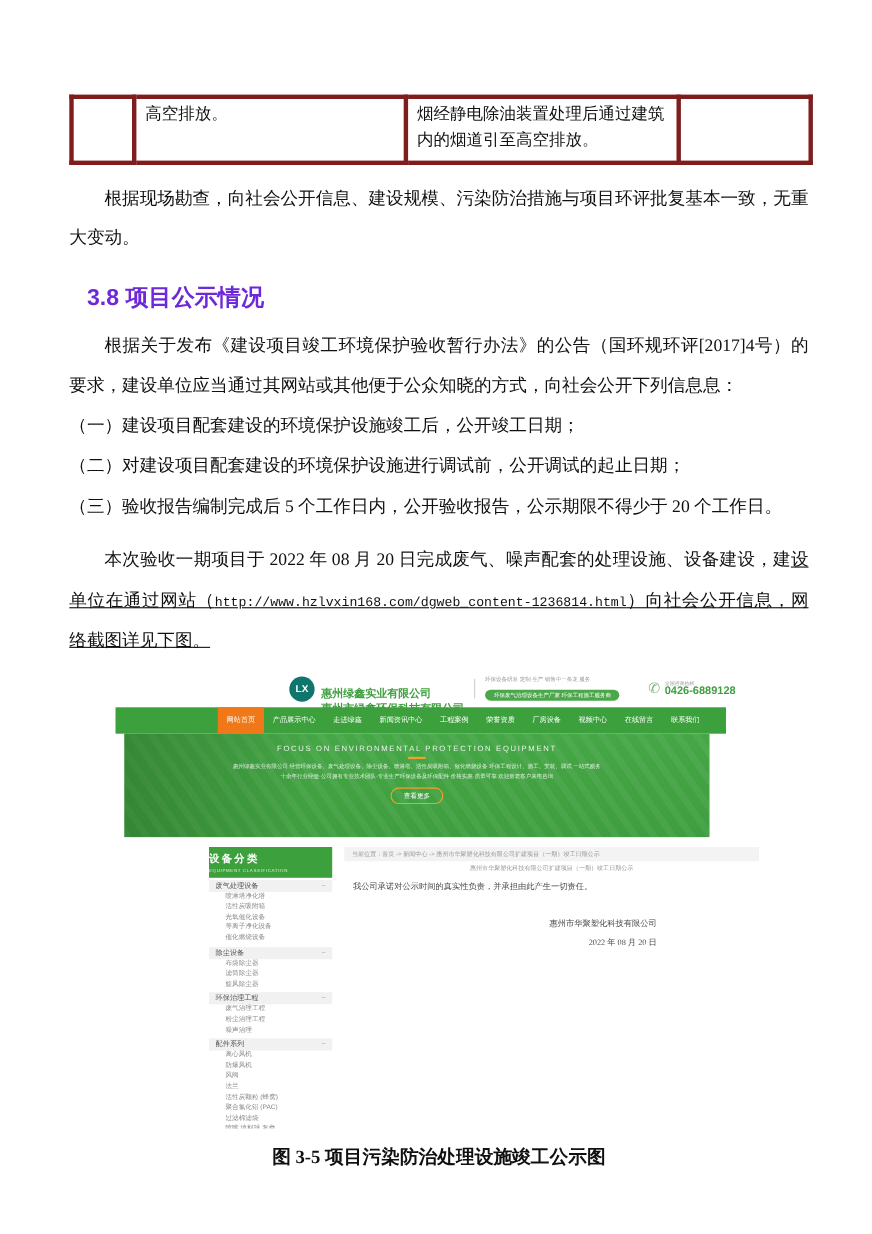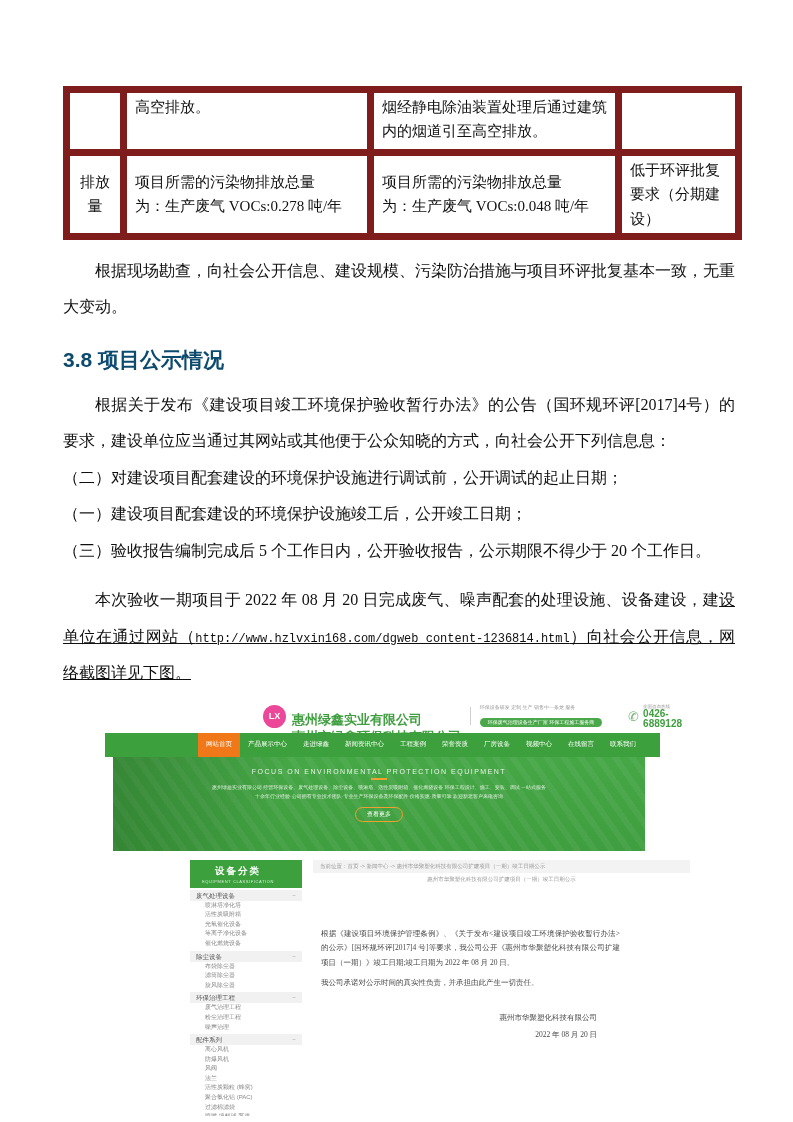--- a/index.html
+++ b/index.html
@@ -4,40 +4,40 @@
 <style>
   html,body{margin:0;padding:0;}
   body{
     width:793px;height:1122px;background:#ffffff;overflow:hidden;
     font-family:"Liberation Serif","DejaVu Serif",serif;color:#101010;
   }
   .page{padding:86px 58px 0 63px;}
 
   
   table.spec{border-collapse:collapse;width:672px;border:2px solid #000;font-size:15px;line-height:1.62;table-layout:fixed;}
-  table.spec td{border:7px solid #7f1d1d;padding:2px 8px;vertical-align:middle;}
+  table.spec td{border:4px solid #7f1d1d;padding:2px 8px;vertical-align:middle;}
   table.spec tr.r0 td{vertical-align:top;height:52px;}
   table.spec tr.r1 td{height:48px;}
   td.cc{text-align:center;}
   .prewrap{white-space:pre-line;}
 
   
   .para{font-size:16px;line-height:2.28;text-align:justify;margin:13px 0 0 0;}
   .indent{text-indent:2em;}
-  .heading{font-family:"Liberation Sans","DejaVu Sans",sans-serif;font-weight:bold;font-size:21px;margin:20px 0 6px 0;color:#0c4a6e;}
+  .heading{font-family:"Liberation Sans","DejaVu Sans",sans-serif;font-weight:bold;font-size:21px;margin:20px 0 6px 16px;color:#6d28d9;}
   .litem{font-size:16px;line-height:2.28;margin:0;}
   .u{text-decoration:underline;}
   .url{font-family:"Liberation Mono","DejaVu Sans Mono",monospace;font-size:12px;}
 
   
   .shot{width:585px;margin:8px 0 0 42px;font-family:"Liberation Sans","DejaVu Sans",sans-serif;background:#fff;}
   .shot-header{height:33px;display:flex;align-items:center;padding-left:158px;}
-  .logo{width:23px;height:23px;border-radius:50%;background:#ec4899;color:#fff;font-weight:bold;
+  .logo{width:23px;height:23px;border-radius:50%;background:#0f766e;color:#fff;font-weight:bold;
         font-size:9px;display:flex;align-items:center;justify-content:center;flex:none;}
-  .coname{margin-left:6px;color:#3f9f3f;font-weight:bold;font-size:13px;line-height:1.35;white-space:nowrap;margin-top:24px;}
+  .coname{margin-left:6px;color:#3f9f3f;font-weight:bold;font-size:10px;line-height:1.35;white-space:nowrap;margin-top:24px;}
   .hdr-div{width:1px;height:18px;background:#cfcfcf;margin:0 9px;}
   .tagline{font-size:5px;color:#9a9a9a;white-space:nowrap;}
   .pill{display:inline-block;background:#4aa84a;color:#fff;font-size:5px;border-radius:7px;padding:1.5px 8px;margin-top:2px;white-space:nowrap;}
   .phone{display:flex;align-items:center;margin-left:26px;}
   .phone-glyph{font-size:13px;color:#7ab87a;margin-right:4px;}
   .phone-label{font-size:4.5px;color:#9a9a9a;}
   .phone-num{font-size:10px;font-weight:bold;color:#3f9f3f;line-height:1;}
 
   .shot-nav{height:24px;background:#3ca13c;margin-right:30px;display:flex;align-items:stretch;padding-left:93px;}
   .nav-item{font-size:6.5px;color:#fff;padding:0 8px;display:flex;align-items:center;white-space:nowrap;}
@@ -49,21 +49,21 @@
       repeating-linear-gradient(55deg, rgba(255,255,255,.05) 0 6px, rgba(255,255,255,0) 6px 14px),
       linear-gradient(#46a746,#3f9e3f);}
   .hero-en{font-size:7px;letter-spacing:1.5px;opacity:.88;}
   .hero-title{font-size:15px;font-weight:bold;margin-top:3px;letter-spacing:1px;}
   .hero-bar{width:16px;height:2px;background:#f0a030;margin:3px auto 3px auto;}
   .hero-desc{font-size:5px;opacity:.82;line-height:1.9;padding:0 42px;white-space:nowrap;overflow:hidden;}
   .hero-btn{display:inline-block;margin-top:4px;border:1px solid #f0a030;border-radius:8px;font-size:6px;padding:2px 11px;color:#fff;}
 
   .shot-body{display:flex;padding:9px 0 0 85px;height:256px;overflow:hidden;}
   .side{width:112px;flex:none;}
-  .side-head{background:#3ca13c;color:#fff;text-align:center;padding:5px 16px 4px 0;}
+  .side-head{background:#3ca13c;color:#fff;text-align:left;padding:5px 16px 4px 0;}
   .side-title{font-size:9.5px;font-weight:bold;letter-spacing:2px;}
   .side-sub{font-size:4px;opacity:.8;letter-spacing:.6px;margin-top:1px;}
   .grp-h{background:#f1f1f1;color:#555;font-size:6.5px;height:11px;line-height:11px;padding:0 6px;display:flex;justify-content:space-between;margin-top:2px;}
   .grp-h .mins{color:#aaa;}
   .grp-i{font-size:6px;color:#8a8a8a;line-height:9.6px;padding-left:15px;white-space:nowrap;}
 
   .art{flex:1;padding-left:11px;min-width:0;}
   .crumb{background:#f3f3f3;font-size:5.5px;color:#999;padding:3px 7px;white-space:nowrap;overflow:hidden;}
   .art-title{text-align:center;font-size:5.5px;color:#999;margin-top:3px;}
   .art-p{font-family:"Liberation Serif","DejaVu Serif",serif;font-size:7.5px;line-height:1.95;color:#484848;
@@ -86,38 +86,30 @@
         <col style="width:248px">
         <col style="width:120px">
       </colgroup>
     <tbody>
         <tr class="r0">
       <td class="cc"></td>
       <td>高空排放。</td>
       <td>烟经静电除油装置处理后通过建筑内的烟道引至高空排放。</td>
       <td></td>
     </tr>
-    <tr class="r1">
-      <td class="cc">排放量</td>
-      <td class="prewrap">项目所需的污染物排放总量
-为：生产废气 VOCs:0.278 吨/年</td>
-      <td class="prewrap">项目所需的污染物排放总量
-为：生产废气 VOCs:0.048 吨/年</td>
-      <td>低于环评批复要求（分期建设）</td>
-    </tr>
   </tbody>
     </table>
 
   <p class="para indent">根据现场勘查，向社会公开信息、建设规模、污染防治措施与项目环评批复基本一致，无重大变动。</p>
 
   <div class="heading">3.8 项目公示情况</div>
 
   <p class="para indent">根据关于发布《建设项目竣工环境保护验收暂行办法》的公告（国环规环评[2017]4号）的要求，建设单位应当通过其网站或其他便于公众知晓的方式，向社会公开下列信息息：</p>
+  <p class="litem">（一）建设项目配套建设的环境保护设施竣工后，公开竣工日期；</p>
   <p class="litem">（二）对建设项目配套建设的环境保护设施进行调试前，公开调试的起止日期；</p>
-  <p class="litem">（一）建设项目配套建设的环境保护设施竣工后，公开竣工日期；</p>
   <p class="litem">（三）验收报告编制完成后 5 个工作日内，公开验收报告，公示期限不得少于 20 个工作日。</p>
 
   <p class="para indent"><span>本次验收一期项目于 2022 年 08 月 20 日完成废气、噪声配套的处理设施、设备建设，建</span><span class="u">设单位在通过网站（</span><span class="u url">http://www.hzlvxin168.com/dgweb_content-1236814.html</span><span class="u">）向社会公开信息，网络截图详见下图。</span></p>
 
   <div class="shot">
 
     <div class="shot-header">
       <div class="logo">LX</div>
       <div class="coname">
         <div>惠州绿鑫实业有限公司</div>
@@ -197,21 +189,20 @@
         <div class="grp-i">法兰</div>
         <div class="grp-i">活性炭颗粒 (蜂窝)</div>
         <div class="grp-i">聚合氯化铝 (PAC)</div>
         <div class="grp-i">过滤棉滤袋</div>
         <div class="grp-i">喷嘴 填料球 泵类</div>
       </div>
 
       <div class="art">
         <div class="crumb">当前位置：首页 -&gt; 新闻中心 -&gt; 惠州市华聚塑化科技有限公司扩建项目（一期）竣工日期公示</div>
         <div class="art-title">惠州市华聚塑化科技有限公司扩建项目（一期）竣工日期公示</div>
-        <p class="art-p">根据《建设项目环境保护管理条例》、《关于发布&lt;建设项目竣工环境保护验收暂行办法&gt;的公示》[国环规环评[2017]4 号]等要求，我公司公开《惠州市华聚塑化科技有限公司扩建项目（一期）》竣工日期;竣工日期为 2022 年 08 月 20 日。</p>
         <p class="art-p second">我公司承诺对公示时间的真实性负责，并承担由此产生一切责任。</p>
         <div class="sign">
           <div>惠州市华聚塑化科技有限公司</div>
           <div class="d">2022 年 08 月 20 日</div>
         </div>
       </div>
     </div>
   </div>
 
   <div class="caption">图 3-5 项目污染防治处理设施竣工公示图</div>

